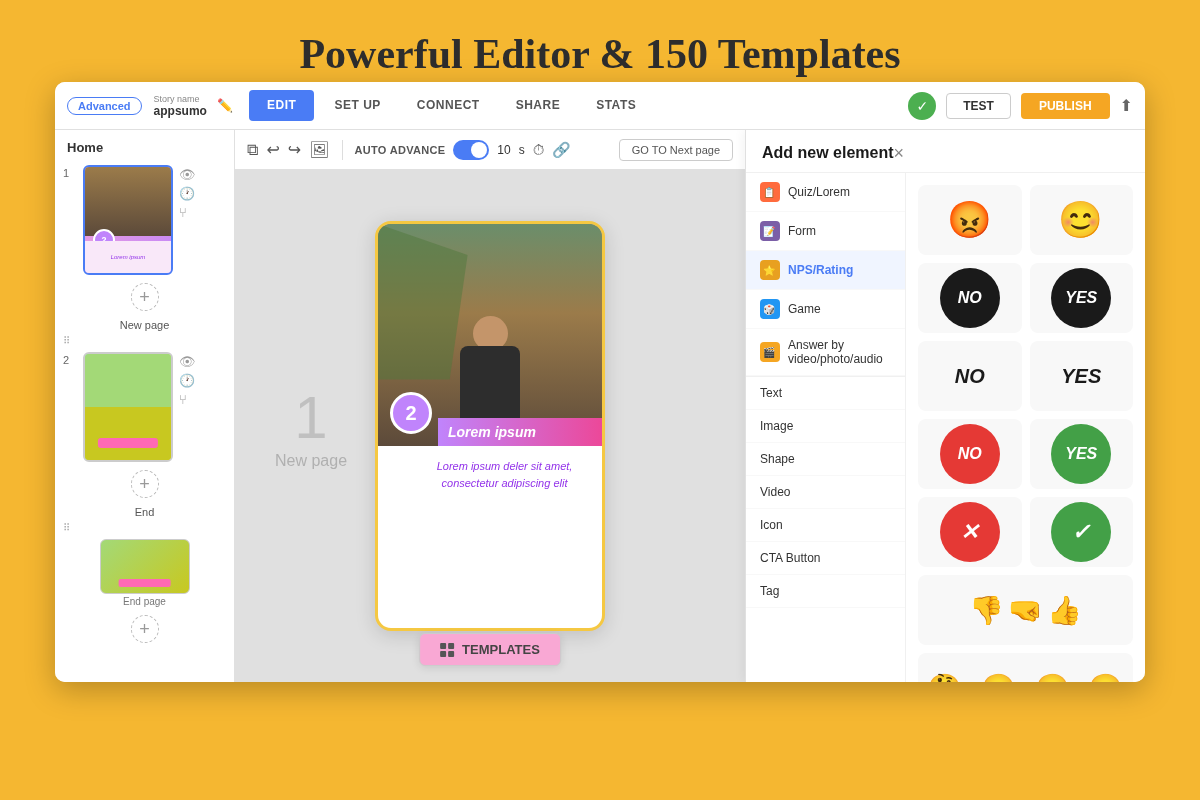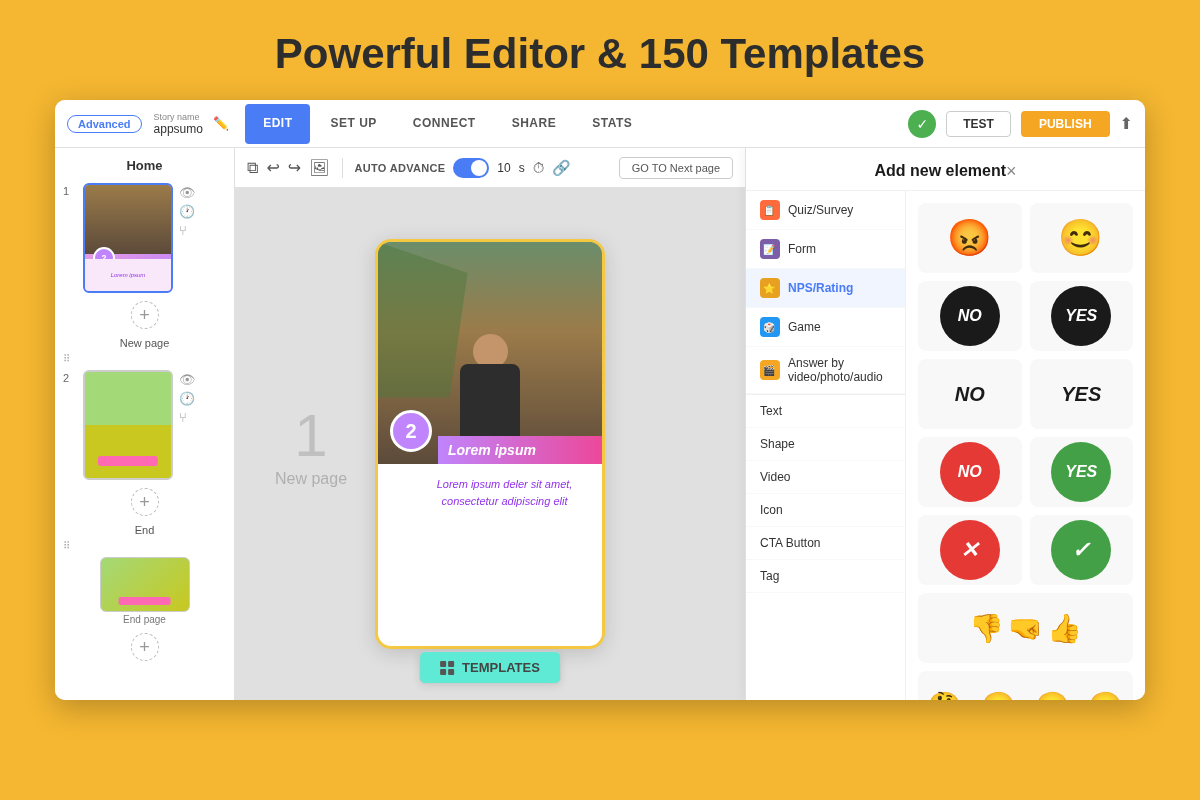--- a/index.html
+++ b/index.html
@@ -13,22 +13,23 @@
       flex-direction: column;
       align-items: center;
       justify-content: flex-start;
     }
 
     
     .page-title {
       font-size: 42px;
       font-weight: 800;
       color: #2d2d2d;
-      margin: 30px 0 22px 0;
+      margin: 30px 0 4px 0;
       text-align: center;
+      font-family: Liberation Serif, serif;
     }
 
     
     .app-window {
       width: 1090px;
       height: 600px;
       background: #f0f0f0;
       border-radius: 10px;
       box-shadow: 0 8px 30px rgba(0,0,0,0.25);
       overflow: hidden;
@@ -61,21 +62,21 @@
       flex-direction: column;
       margin-left: 6px;
     }
     .story-name-label {
       font-size: 9px;
       color: #888;
     }
     .story-name-value {
       font-size: 12px;
       color: #333;
-      font-weight: 400;
+      font-weight: 700;
     }
     .edit-icon {
       font-size: 13px;
       color: #888;
       margin-left: 4px;
       cursor: pointer;
     }
     .nav-tabs {
       display: flex;
       align-items: center;
@@ -91,21 +92,21 @@
       font-weight: 600;
       color: #555;
       cursor: pointer;
       border-bottom: 2px solid transparent;
       letter-spacing: 0.5px;
     }
     .nav-tab.active {
       background: #4a7cf5;
       color: #fff;
       border-radius: 4px;
-      height: 40px;
+      height: 31px;
       margin: 0 2px;
     }
     .right-actions {
       margin-left: auto;
       display: flex;
       align-items: center;
       gap: 10px;
     }
     .check-icon {
       width: 28px;
@@ -159,21 +160,21 @@
       display: flex;
       flex-direction: column;
       overflow-y: auto;
       flex-shrink: 0;
     }
     .sidebar-header {
       padding: 10px 12px 6px;
       font-size: 13px;
       font-weight: 600;
       color: #333;
-      text-align: center;
+      text-align: left;
     }
     .sidebar-page {
       display: flex;
       align-items: flex-start;
       padding: 4px 8px;
       gap: 6px;
       position: relative;
     }
     .page-number {
       font-size: 11px;
@@ -423,21 +424,21 @@
     }
 
     
     .templates-btn-container {
       position: absolute;
       bottom: 16px;
       left: 50%;
       transform: translateX(-50%);
     }
     .templates-btn {
-      background: #5eead4;
+      background: #f9a8d4;
       border: 1px solid #ccc;
       border-radius: 6px;
       padding: 8px 20px;
       font-size: 13px;
       font-weight: 600;
       color: #444;
       cursor: pointer;
       display: flex;
       align-items: center;
       gap: 8px;
@@ -462,21 +463,21 @@
       border-left: 1px solid #e0e0e0;
       display: flex;
       flex-direction: column;
       flex-shrink: 0;
       position: relative;
       box-shadow: -2px 0 10px rgba(0,0,0,0.05);
     }
     .panel-header {
       display: flex;
       align-items: center;
-      justify-content: center;
+      justify-content: flex-start;
       padding: 14px 16px 10px;
       border-bottom: 1px solid #f0f0f0;
     }
     .panel-title {
       font-size: 16px;
       font-weight: 700;
       color: #1a1a1a;
     }
     .close-btn {
       font-size: 18px;
@@ -772,21 +773,21 @@
         <span class="panel-title">Add new element</span>
         <span class="close-btn">×</span>
       </div>
       <div class="panel-body">
 
         <div class="panel-list">
           <div class="panel-list-item">
             <div class="list-item-icon li-quiz">
               <span style="font-size:10px;">📋</span>
             </div>
-            <span>Quiz/Survey</span>
+            <span>Quiz/Lorem</span>
           </div>
           <div class="panel-list-item">
             <div class="list-item-icon li-form">
               <span style="font-size:10px;">📝</span>
             </div>
             <span>Form</span>
           </div>
           <div class="panel-list-item selected">
             <div class="list-item-icon li-nps" style="background:#e8a020;">
               <span style="font-size:10px;">⭐</span>
@@ -801,20 +802,23 @@
           </div>
           <div class="panel-list-item">
             <div class="list-item-icon li-answer">
               <span style="font-size:10px;">🎬</span>
             </div>
             <span>Answer by video/photo/audio</span>
           </div>
           <div class="panel-separator"></div>
           <div class="panel-list-item">
             <span>Text</span>
+          </div>
+          <div class="panel-list-item">
+            <span>Image</span>
           </div>
           <div class="panel-list-item">
             <span>Shape</span>
           </div>
           <div class="panel-list-item">
             <span>Video</span>
           </div>
           <div class="panel-list-item">
             <span>Icon</span>
           </div>

